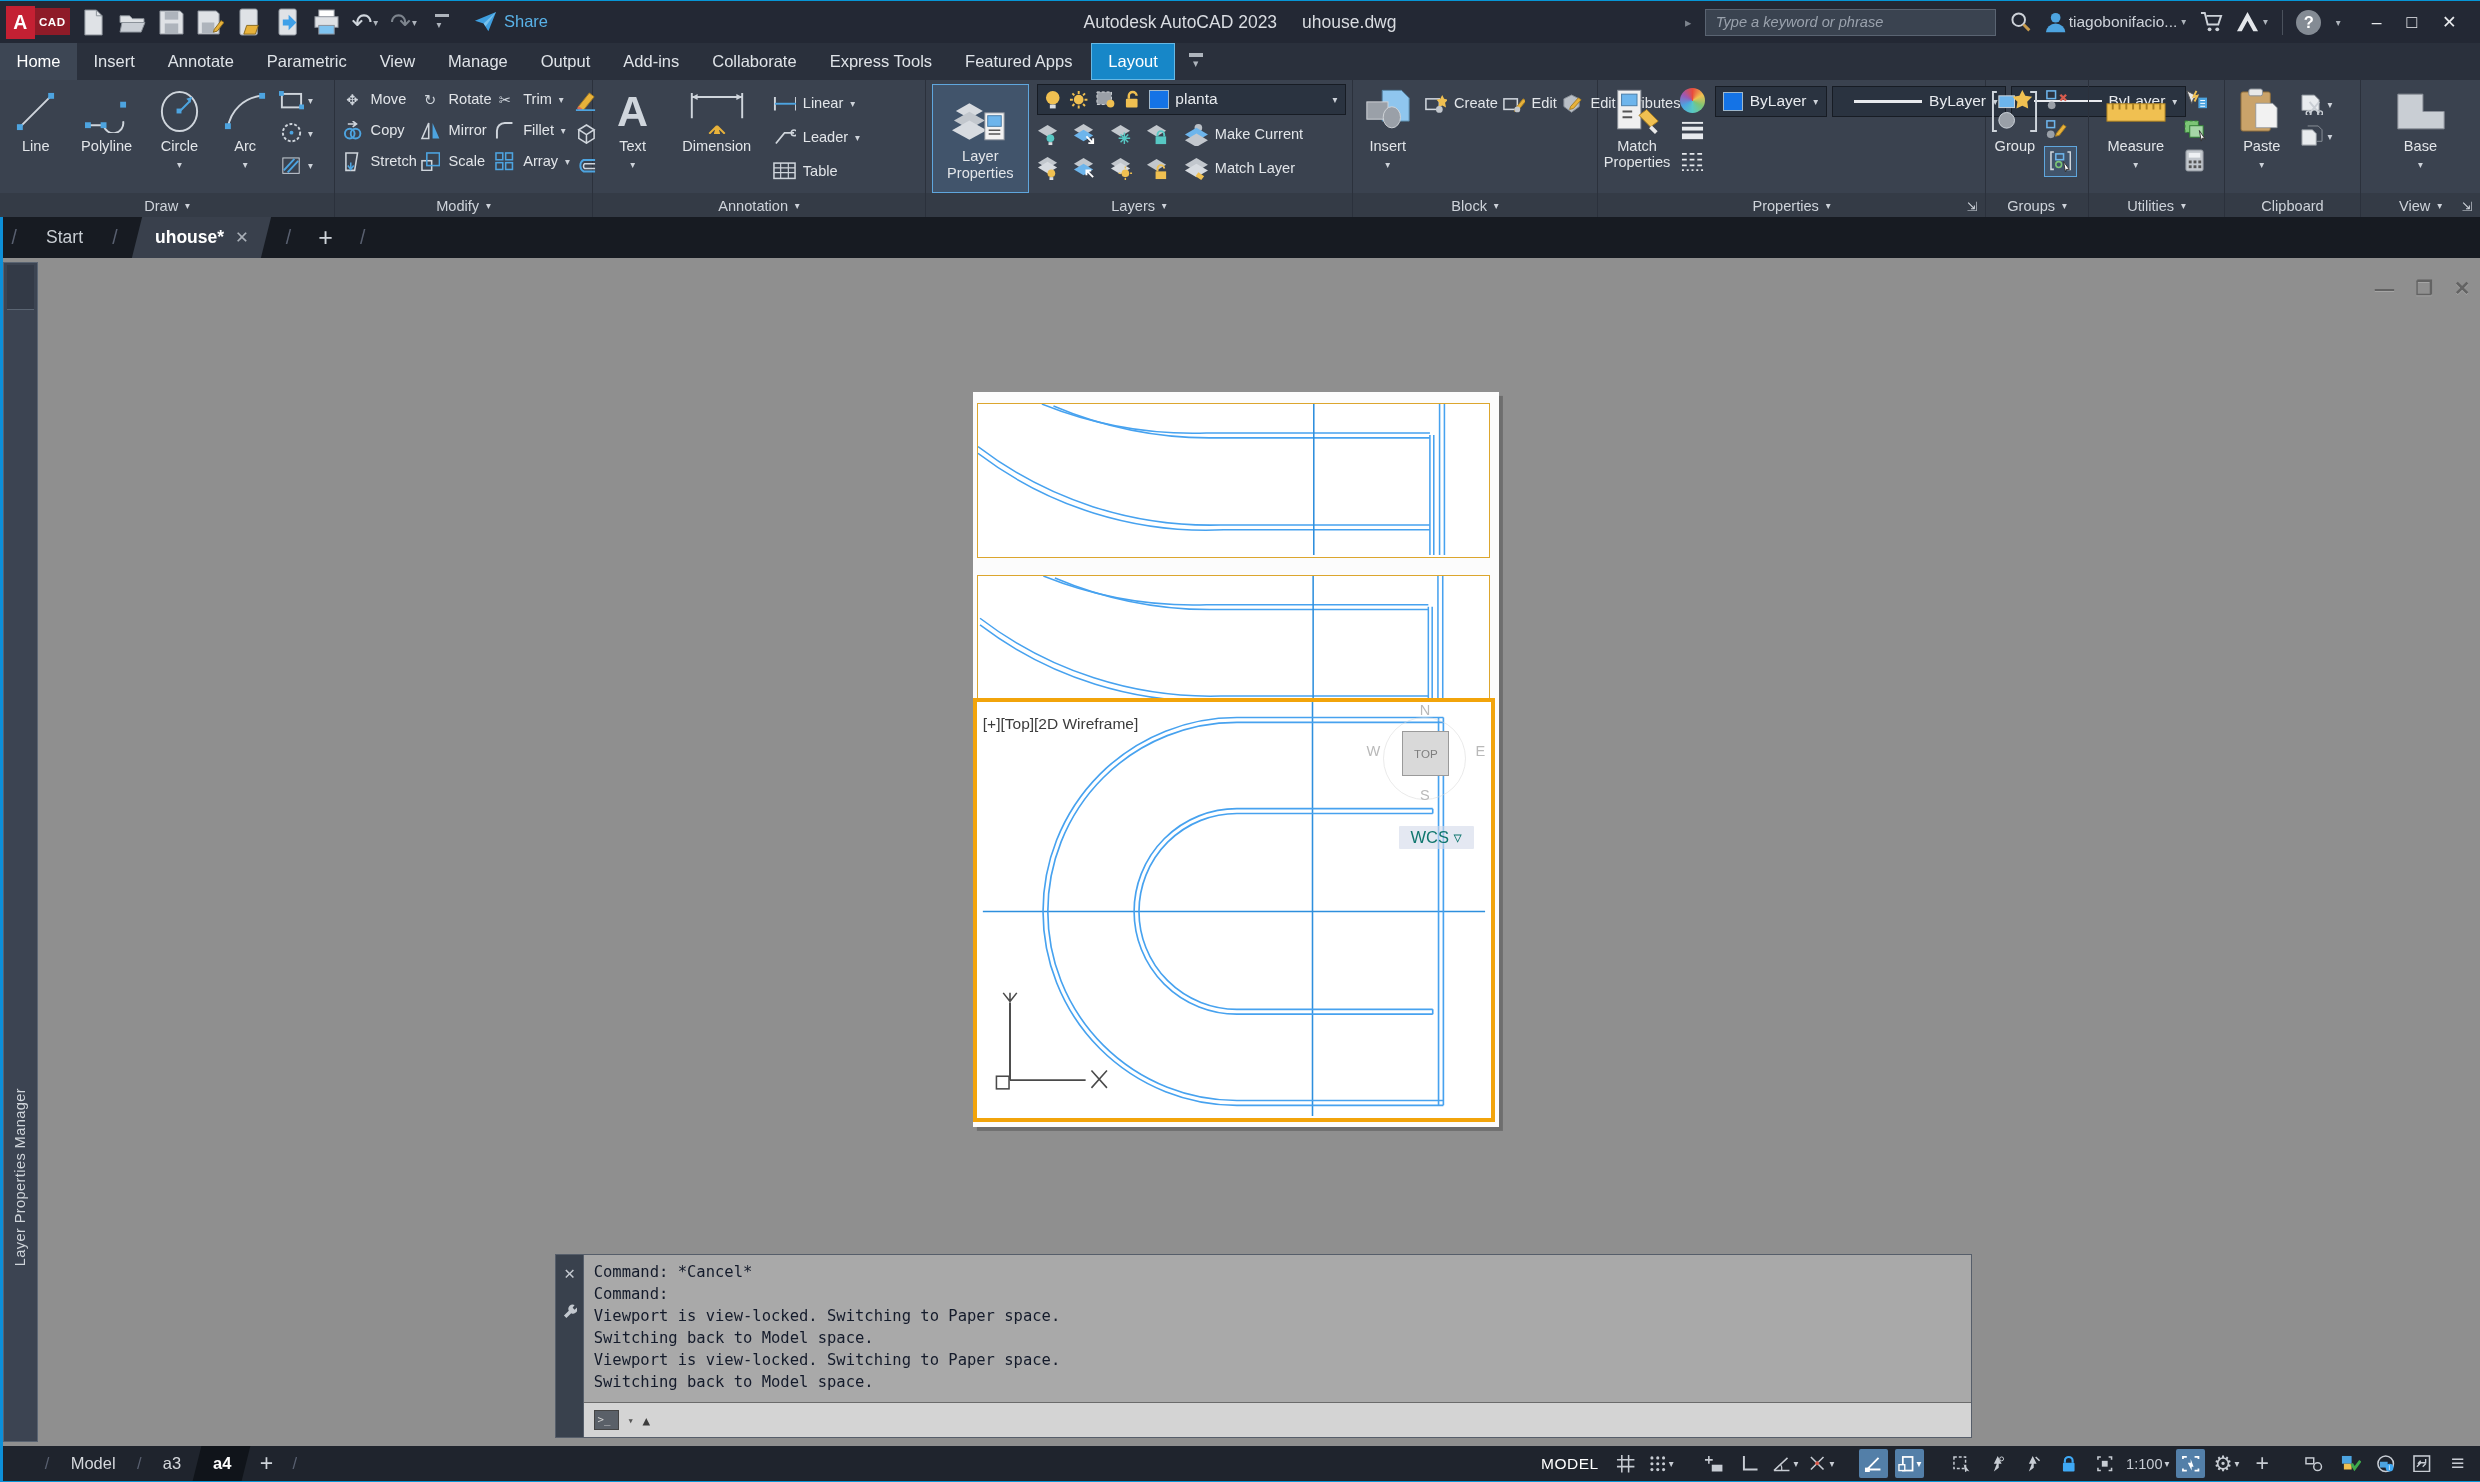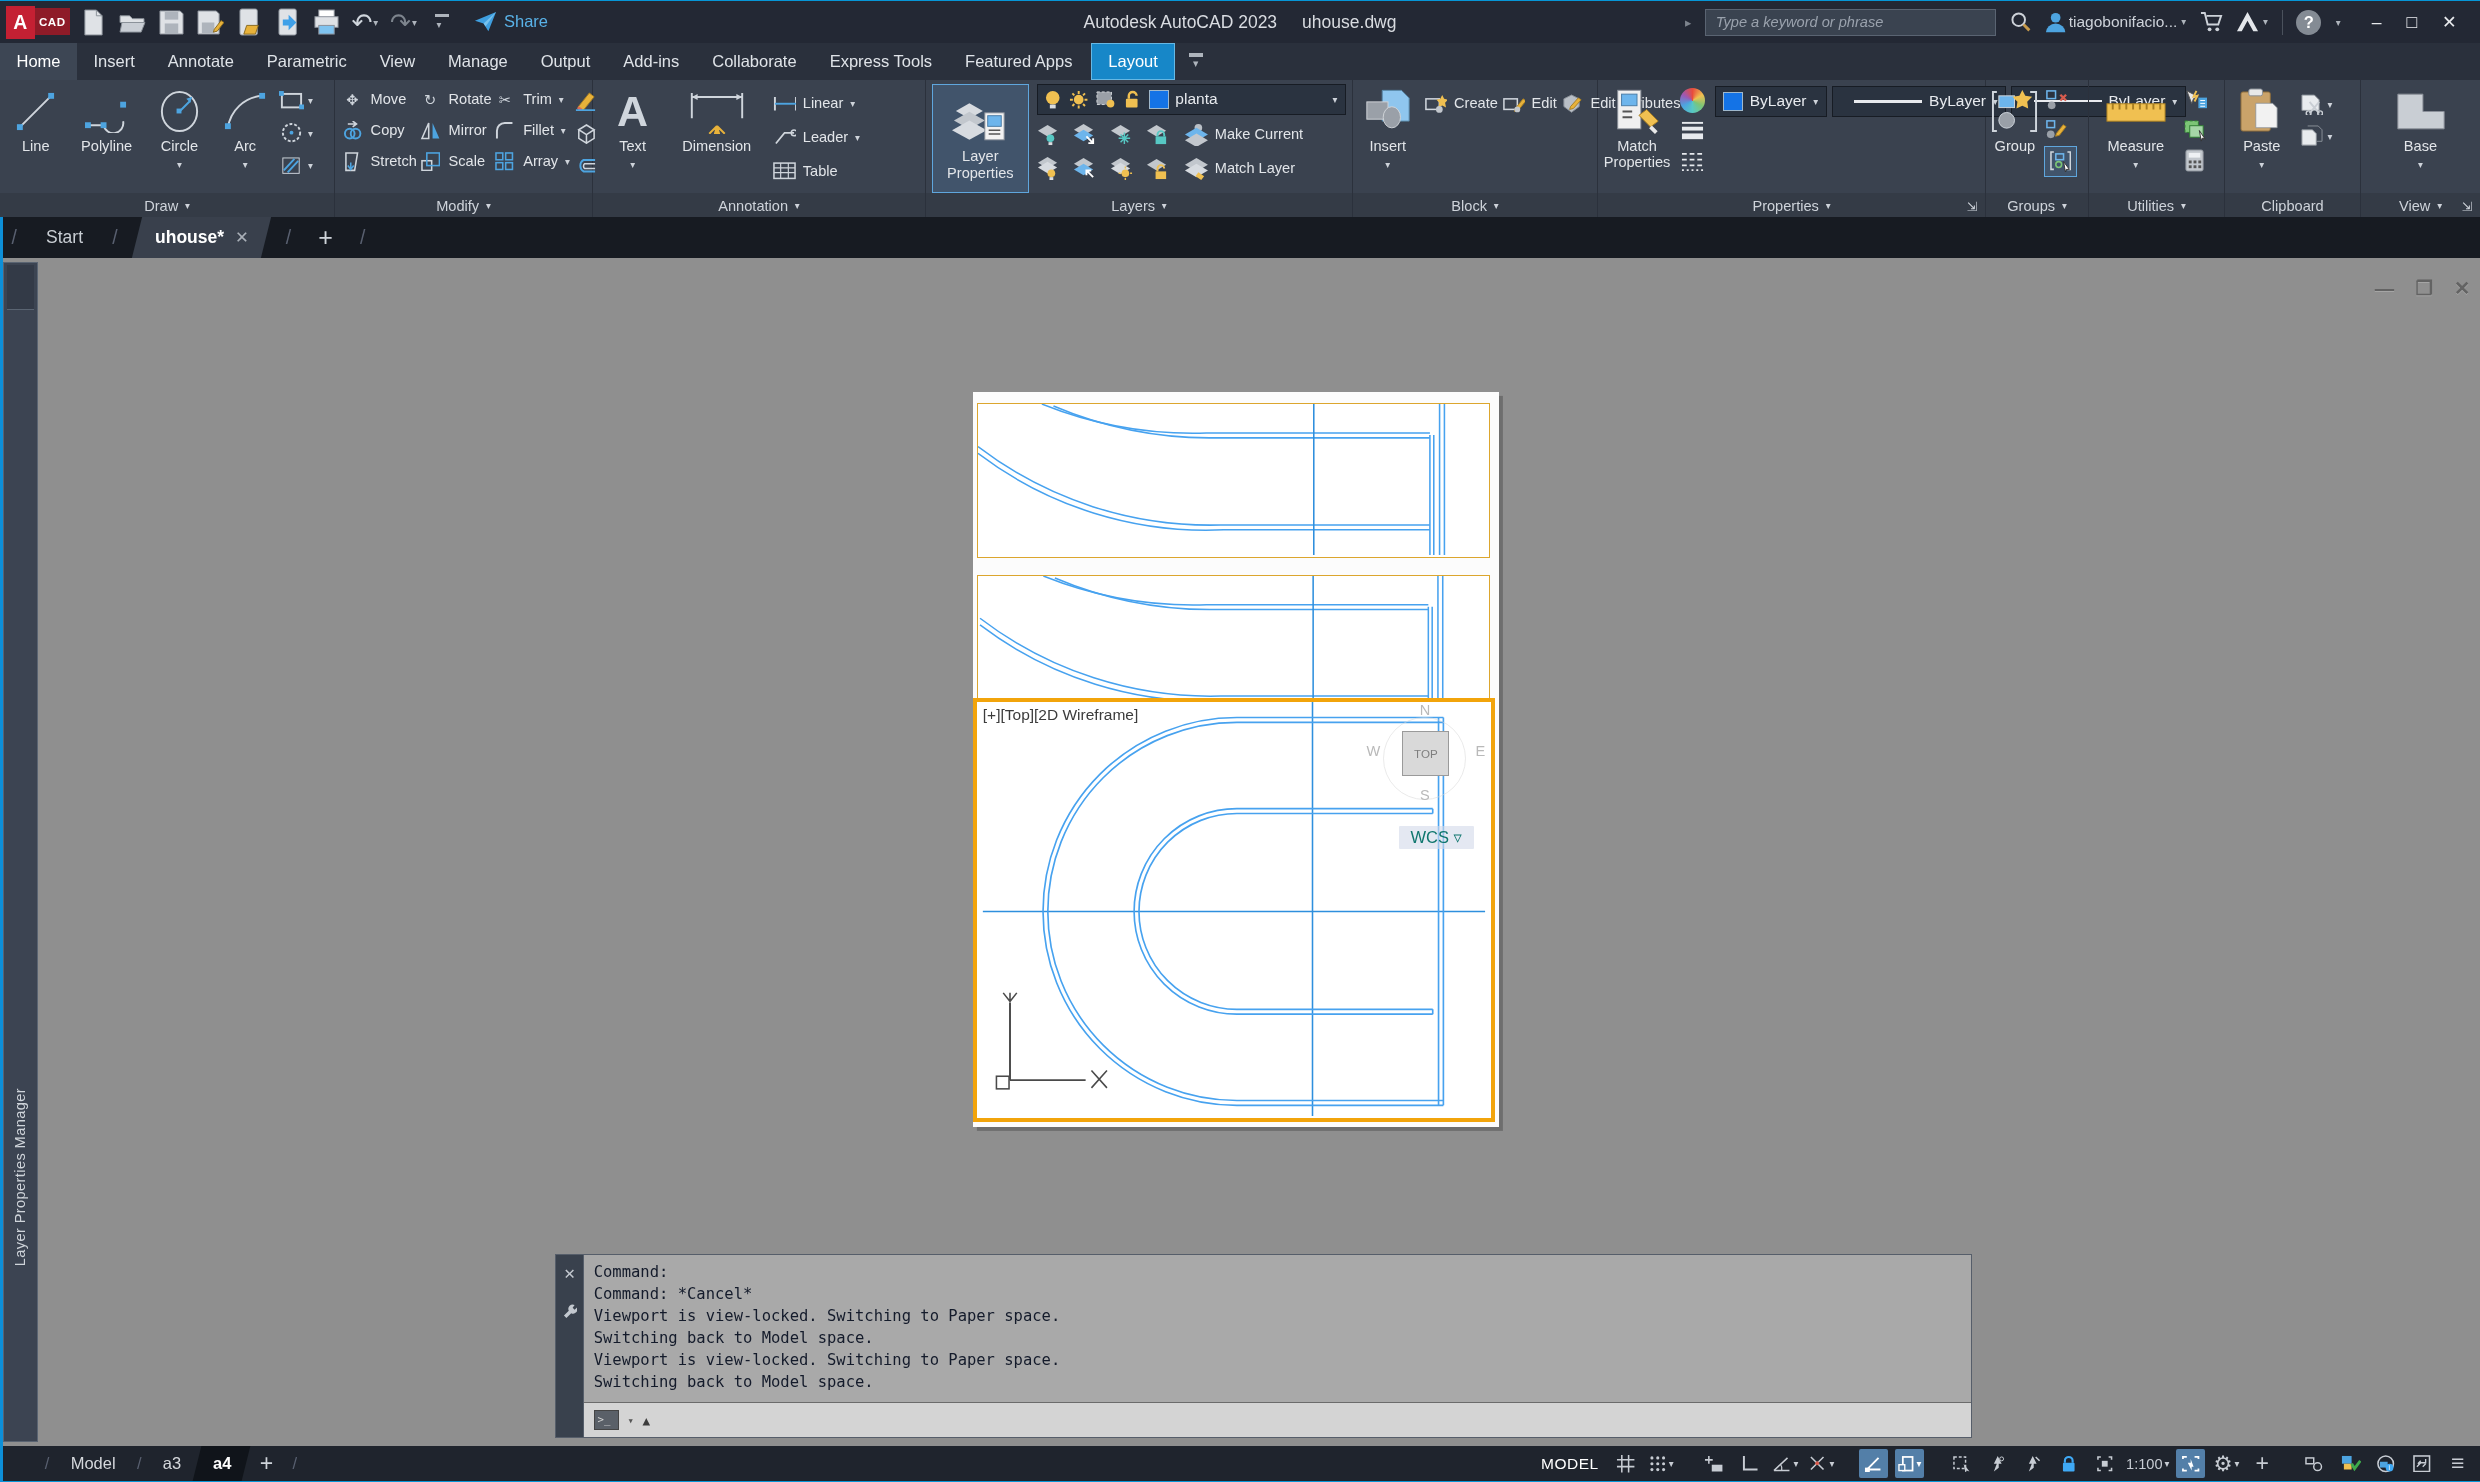--- a/index.html
+++ b/index.html
@@ -86,21 +86,21 @@
   #winctrl { position:absolute; right:9.7px; top:19.4px; display:flex; gap:21.3px; color:#636363; font-size:19.4px; font-weight:bold; }
   #winctrl span { text-shadow:0 1px 0 #a5a5a5; }
 
   #paper { position:absolute; left:973px; top:134px; width:526px; height:735px; background:#fcfcfc;
     box-shadow:3.9px 3.9px 0 #6e6e6e; }
   .vp-thin { position:absolute; border:1.9px solid #dca62e; overflow:hidden; background:#fff; }
   #vp1 { left:3.9px; top:10.7px; width:513px; height:155px; }
   #vp2 { left:3.9px; top:183px; width:513px; height:147px; }
   #vp3 { position:absolute; left:0px; top:306px; width:522px; height:424px; border:4.9px solid #f2a40b;
     background:#fff; overflow:hidden; }
-  .vplabel { position:absolute; left:5.8px; top:4px; font-size:15.5px; color:#3c3c3c; z-index:5; }
+  .vplabel { position:absolute; left:5.8px; top:13px; font-size:15.5px; color:#3c3c3c; z-index:5; }
   #viewcube { position:absolute; right:11.6px; top:1.9px; width:109px; height:115px; z-index:5; color:#b9b9b9; }
   #viewcube .ring { position:absolute; left:12.6px; top:13.6px; width:83px; height:83px; border:1.9px solid #d8d8d8;
     border-radius:50%; opacity:.55; }
   #viewcube .cn { position:absolute; left:0; width:109px; text-align:center; top:-1.9px; font-size:14.6px; }
   #viewcube .cw { position:absolute; left:-3.9px; top:39px; font-size:14.6px; }
   #viewcube .ce { position:absolute; right:-5.8px; top:39px; font-size:14.6px; }
   #viewcube .cs { position:absolute; left:0; width:109px; text-align:center; top:83px; font-size:14.6px; }
   #viewcube .ctop { position:absolute; left:32px; top:27px; width:47px; height:45px; background:#d9d9d9;
     border:1px solid #9a9a9a; color:#7e7e7e; font-size:11.6px; display:flex; align-items:center; justify-content:center; }
   #wcs { position:absolute; right:17.5px; top:124px; z-index:5; background:rgba(210,217,233,.6);
@@ -989,22 +989,22 @@
 
     <div id="cmdwin">
       <div id="cmd-strip">
         <span>✕</span>
         <svg width="15.5" height="15.5" viewBox="0 0 16 16">
             <path d="M13 2 a4.5 4.5 0 0 0 -6 6 L2 13 l2.5 2.5 L9.5 10.5 a4.5 4.5 0 0 0 6 -6 l-2.5 2.5 -2 -2 z" fill="#c3c8cf"></path>
           </svg>
       </div>
       <div id="cmd-main">
         <div id="cmd-hist">
+          <div>Command: *Cancel*</div>
           <div>Command:</div>
-          <div>Command: *Cancel*</div>
           <div>Viewport is view-locked. Switching to Paper space.</div>
           <div>Switching back to Model space.</div>
           <div>Viewport is view-locked. Switching to Paper space.</div>
           <div>Switching back to Model space.</div>
         </div>
         <div id="cmd-input">
           <span class="prompt-ico">&gt;_</span>
           <span style="color:#555;font-size:10.7px">▾</span>
           <span class="up">▲</span>
         </div>

